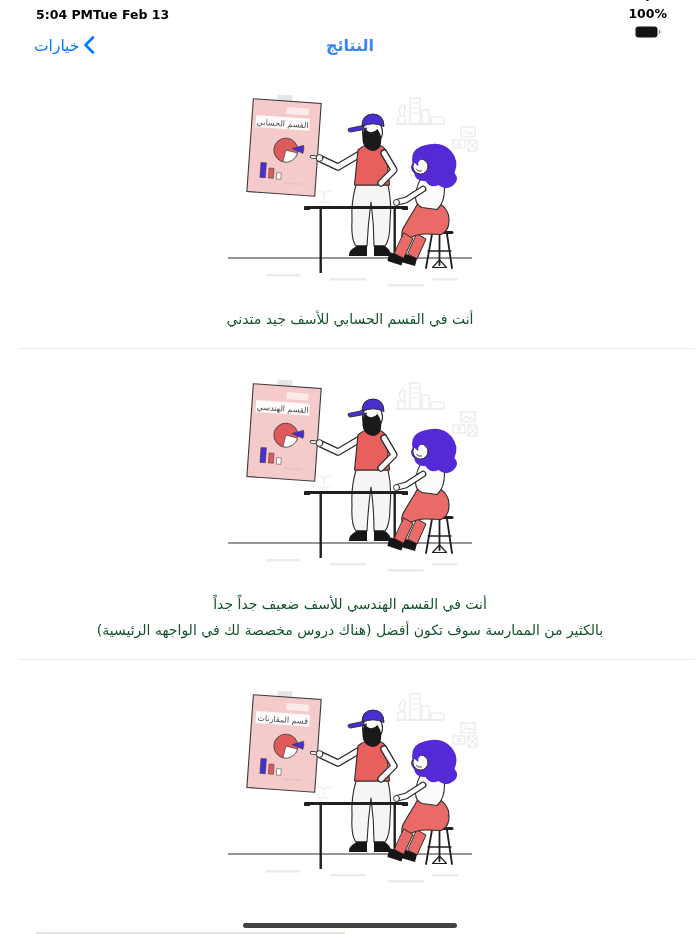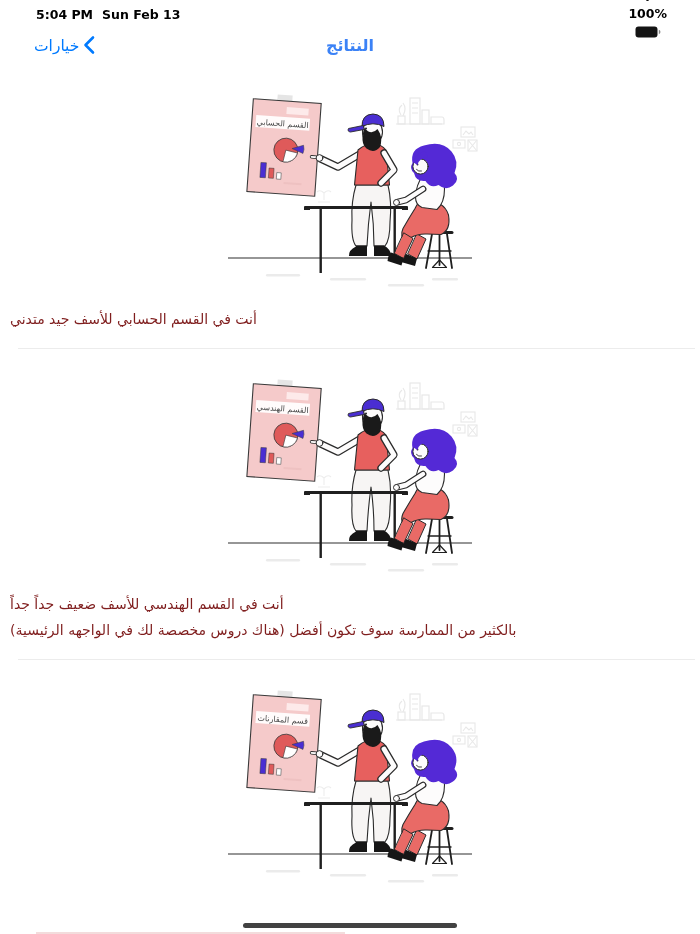--- a/index.html
+++ b/index.html
@@ -7,35 +7,35 @@
     width:700px;height:934px;position:relative;overflow:hidden;
     background:#ffffff;
     font-family:"DejaVu Sans","Liberation Sans",sans-serif;
     -webkit-font-smoothing:antialiased;
   }
   
   .status-bar{
     height:24px;display:flex;align-items:center;justify-content:space-between;
     padding:2px 33px 0 36px;font-size:12.5px;font-weight:600;color:#000;
   }
-  .status-left{display:flex;gap:9px;align-items:center;}
+  .status-left{display:flex;align-items:center;}
   .status-right{display:flex;gap:5px;align-items:center;flex-direction:column;}
   
   .nav-bar{height:38px;position:relative;display:flex;align-items:center;justify-content:center;}
   .nav-title{font-size:16px;font-weight:700;color:#3b82f6;direction:rtl;}
   .back-button{
     position:absolute;left:34px;top:50%;transform:translateY(-50%);
     display:flex;align-items:center;gap:4px;color:#007aff;font-size:15.5px;cursor:pointer;direction:rtl;
   }
   
   .result-section{padding-top:26px;}
   .illustration{width:260px;margin:0 auto;display:block;}
   .caption{
-    margin-top:16px;padding:0 10px;direction:rtl;text-align:left;
-    font-size:14px;line-height:26px;color:#7f1d1d;
+    margin-top:16px;padding:0 10px;direction:rtl;text-align:center;
+    font-size:14px;line-height:26px;color:#14532d;
   }
   .section-divider{
     border-bottom:1px solid #ececec;margin:16px 5px 0 18px;height:0;
   }
   .board-title{font-size:8px;fill:#4a4a4a;text-anchor:middle;direction:rtl;
     font-family:"DejaVu Sans","Liberation Sans",sans-serif;}
   
   .home-indicator{
     position:absolute;bottom:6px;left:50%;transform:translateX(-50%);
     width:214px;height:5px;border-radius:2.75px;background:#424242;
@@ -146,21 +146,21 @@
         <circle cx="197.5" cy="74.5" r="0.9" fill="#222222"></circle>
         <path d="M193.5,72.5 Q195.5,63 205.5,61 L208,67.5 Q199.5,67 197.5,75 Z" fill="#5429d6"></path>
       </g>
     </g>
   </defs>
 </svg>
 
 <div class="status-bar">
   <div class="status-left">
     <span>5:04 PM</span>
-    <span>Sun Feb 13</span>
+    <span>Tue Feb 13</span>
   </div>
   <div class="status-right">
     <svg width="15" height="11" viewBox="0 0 15 11">
       <path d="M1.2,3.9 Q7.5,-1.8 13.8,3.9" stroke="#000" stroke-width="1.7" fill="none" stroke-linecap="round"></path>
       <path d="M3.6,6.3 Q7.5,2.9 11.4,6.3" stroke="#000" stroke-width="1.7" fill="none" stroke-linecap="round"></path>
       <circle cx="7.5" cy="9.3" r="1.6" fill="#000"></circle>
     </svg>
     <span>100%</span>
     <svg width="26" height="12" viewBox="0 0 26 12">
       <rect x="0.5" y="0.5" width="22" height="11" rx="3" fill="#141414"></rect>

